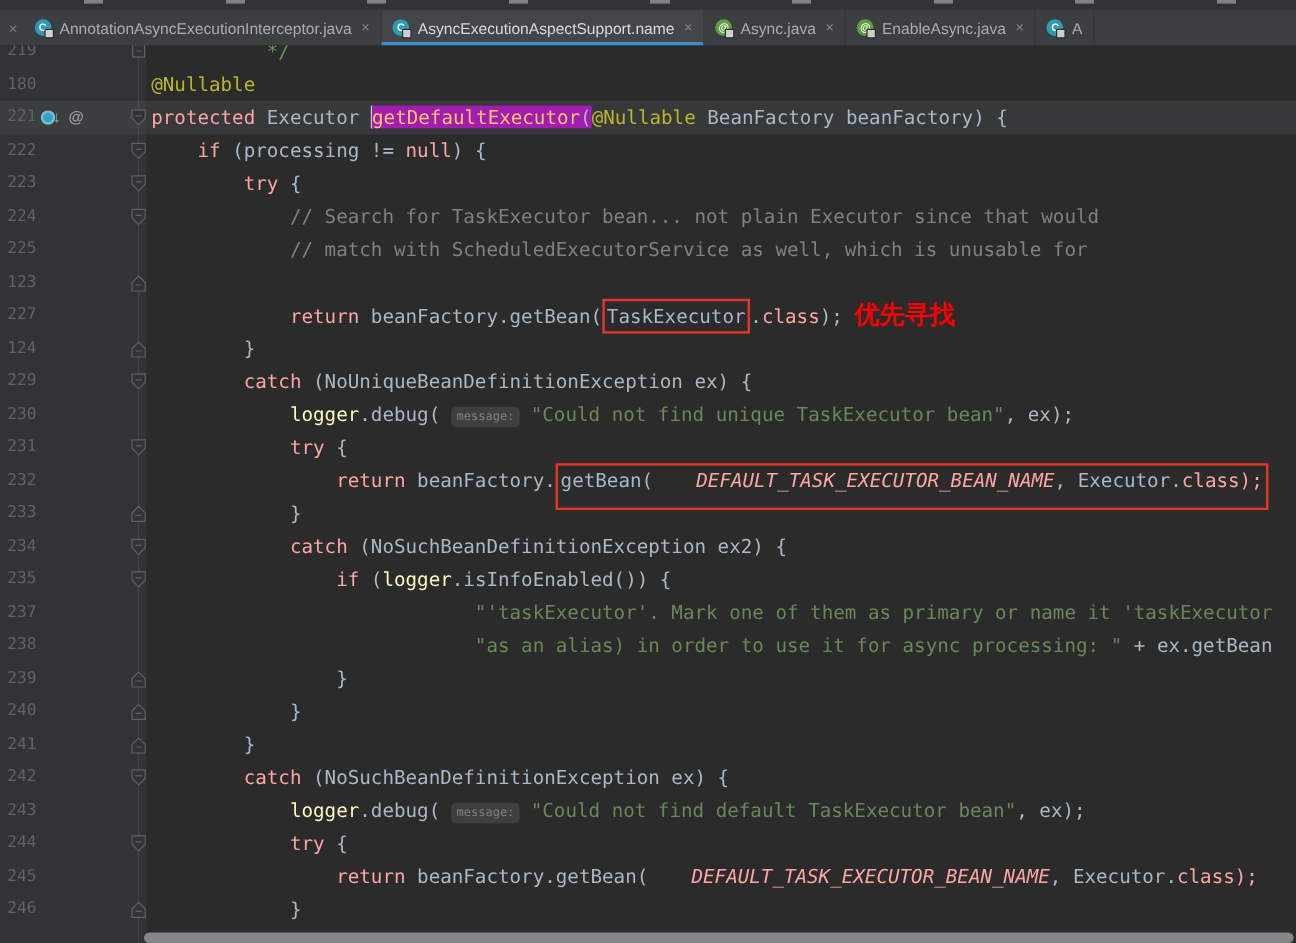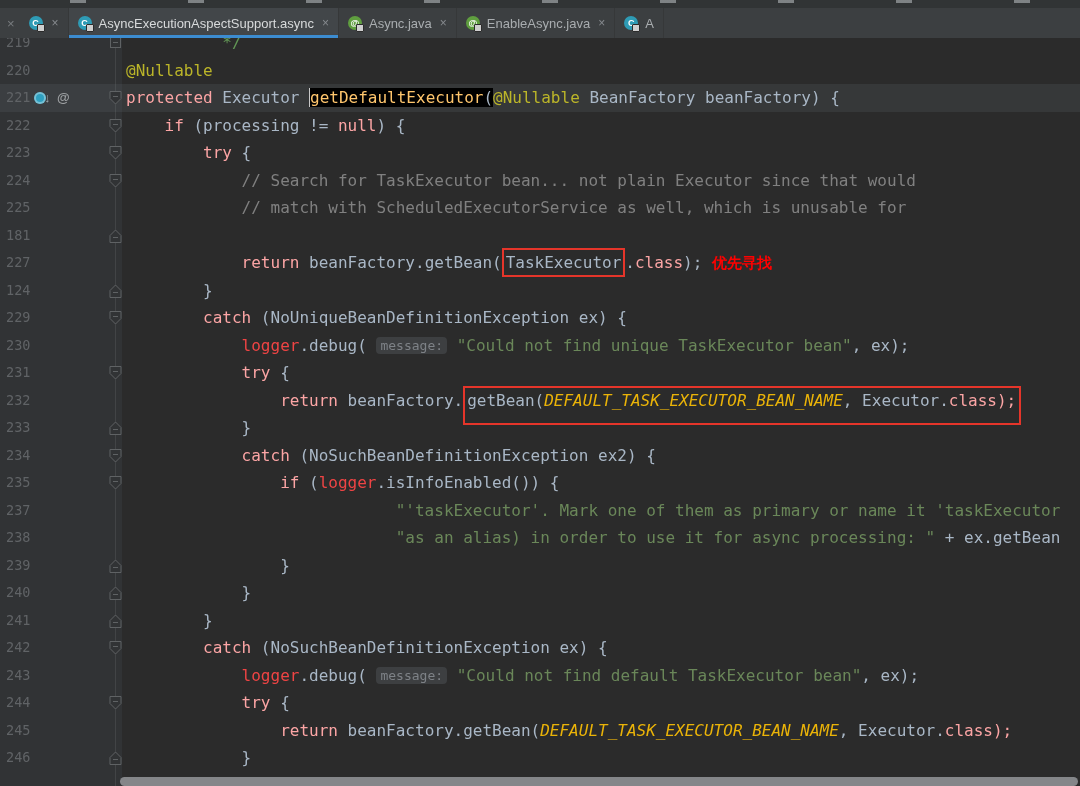--- a/index.html
+++ b/index.html
@@ -41,56 +41,57 @@
   .g-arr{position:absolute;left:44px;top:0;line-height:27.5px;color:#9AA7AD;font-size:13px;}
   .g-at{position:absolute;left:57px;top:0;line-height:27.5px;color:#9DA0A2;font-size:13px;font-weight:bold;}
   .code{position:absolute;left:126px;top:0;white-space:pre;line-height:27.5px;
         font-family:"DejaVu Sans Mono",monospace;font-size:16px;color:#A9B7C6;}
   .tk-kw{color:#fca5a5;}
   .tk-pl{color:#A9B7C6;}
   .tk-cmt{color:#808080;text-align:center;}
   .tk-doc{color:#629755;}
   .tk-ann{color:#BBB529;}
   .tk-mdecl{color:#FFC66D;}
-  .tk-field{color:#ef4444;}
-  .tk-const{color:#eab308;font-style:italic;}
+  .tk-field{color:#fef9c3;}
+  .tk-const{color:#fca5a5;font-style:italic;margin-left:36px;}
   .tk-str{color:#6A8759;}
-  .tk-cn{color:#FF0000;font-weight:bold;font-size:15px;font-family:sans-serif;}
+  .tk-cn{color:#FF0000;font-weight:bold;font-size:21px;font-family:sans-serif;}
   .tk-caret{display:inline-block;width:0;border-left:2px solid #C8C8C8;height:19px;
             vertical-align:-4px;margin-right:-1px;}
   .tk-hint{display:inline-block;background:#3D3F41;color:#7E8287;border-radius:4px;
-           font-size:13px;line-height:17px;padding:0 4px;vertical-align:1px;}
-  .hl{background:#000000;}
+           font-size:10px;line-height:17px;padding:0 4px;vertical-align:1px;}
+  .hl{background:#a21caf;}
   .redbox{border:2px solid #E5352A;padding:3px 2px;}
   .redbox2{border:2px solid #E5352A;padding:3px 3px 13px 2px;}
   .hscroll{position:absolute;left:120px;right:2px;bottom:0;height:9px;border-radius:5px;
            background:rgba(155,158,161,.8);}
 </style>
 </head>
 <body>
 
 <div class="screen">
   <div class="toolbar-strip"></div>
 
   <div class="tab-bar">
     <span class="lead-close">×</span>
     <div id="tabs" style="display:flex;align-items:stretch;">
         <div class="tab">
           <span class="ficon class">
             <span class="circ">C</span>
             <span class="lock"></span>
           </span>
+          <span>AnnotationAsyncExecutionInterceptor.java</span>
           <span class="close">×</span>
         </div>
         <div class="tab active">
           <span class="ficon class">
             <span class="circ">C</span>
             <span class="lock"></span>
           </span>
-          <span>AsyncExecutionAspectSupport.async</span>
+          <span>AsyncExecutionAspectSupport.name</span>
           <span class="close">×</span>
           <div class="underline"></div>
         </div>
         <div class="tab">
           <span class="ficon annotation">
             <span class="circ">@</span>
             <span class="lock"></span>
           </span>
           <span>Async.java</span>
           <span class="close">×</span>
@@ -119,21 +120,21 @@
     <div id="rows">
         <div class="row">
           <span class="lnum">219</span>
           <span class="fold"><svg width="15" height="16">
               <rect x="2.5" y="2.5" width="10" height="10" fill="#313335" stroke="#5F6264"></rect>
               <path d="M5 7.5 h5" stroke="#5F6264"></path>
             </svg></span>
           <div class="code"><span class="tk-doc">          */</span></div>
         </div>
         <div class="row">
-          <span class="lnum">220</span>
+          <span class="lnum">180</span>
           <div class="code"><span class="tk-ann">@Nullable</span></div>
         </div>
         <div class="row current">
           <span class="lnum">221</span>
           <span class="g-ovr"></span>
           <span class="g-arr">↓</span>
           <span class="g-at">@</span>
           <span class="fold"><svg width="15" height="16">
               <path d="M2 1.5 h11 v7 l-5.5 5.5 l-5.5 -5.5 z" fill="#313335" stroke="#5F6264"></path>
               <path d="M5 6.5 h5" stroke="#5F6264"></path>
@@ -162,21 +163,21 @@
               <path d="M2 1.5 h11 v7 l-5.5 5.5 l-5.5 -5.5 z" fill="#313335" stroke="#5F6264"></path>
               <path d="M5 6.5 h5" stroke="#5F6264"></path>
             </svg></span>
           <div class="code"><span class="tk-cmt">            // Search for TaskExecutor bean... not plain Executor since that would</span></div>
         </div>
         <div class="row">
           <span class="lnum">225</span>
           <div class="code"><span class="tk-cmt">            // match with ScheduledExecutorService as well, which is unusable for</span></div>
         </div>
         <div class="row">
-          <span class="lnum">181</span>
+          <span class="lnum">123</span>
           <span class="fold"><svg width="15" height="16">
               <path d="M2 14.5 h11 v-7 l-5.5 -5.5 l-5.5 5.5 z" fill="#313335" stroke="#5F6264"></path>
               <path d="M5 9.5 h5" stroke="#5F6264"></path>
             </svg></span>
         </div>
         <div class="row">
           <span class="lnum">227</span>
           <div class="code"><span class="tk-pl">            </span><span class="tk-kw">return </span><span class="tk-pl">beanFactory.getBean(</span><span class="redbox"><span class="tk-pl">TaskExecutor</span></span><span class="tk-pl">.</span><span class="tk-kw">class</span><span class="tk-pl">); </span><span class="tk-cn">优先寻找</span></div>
         </div>
         <div class="row">

